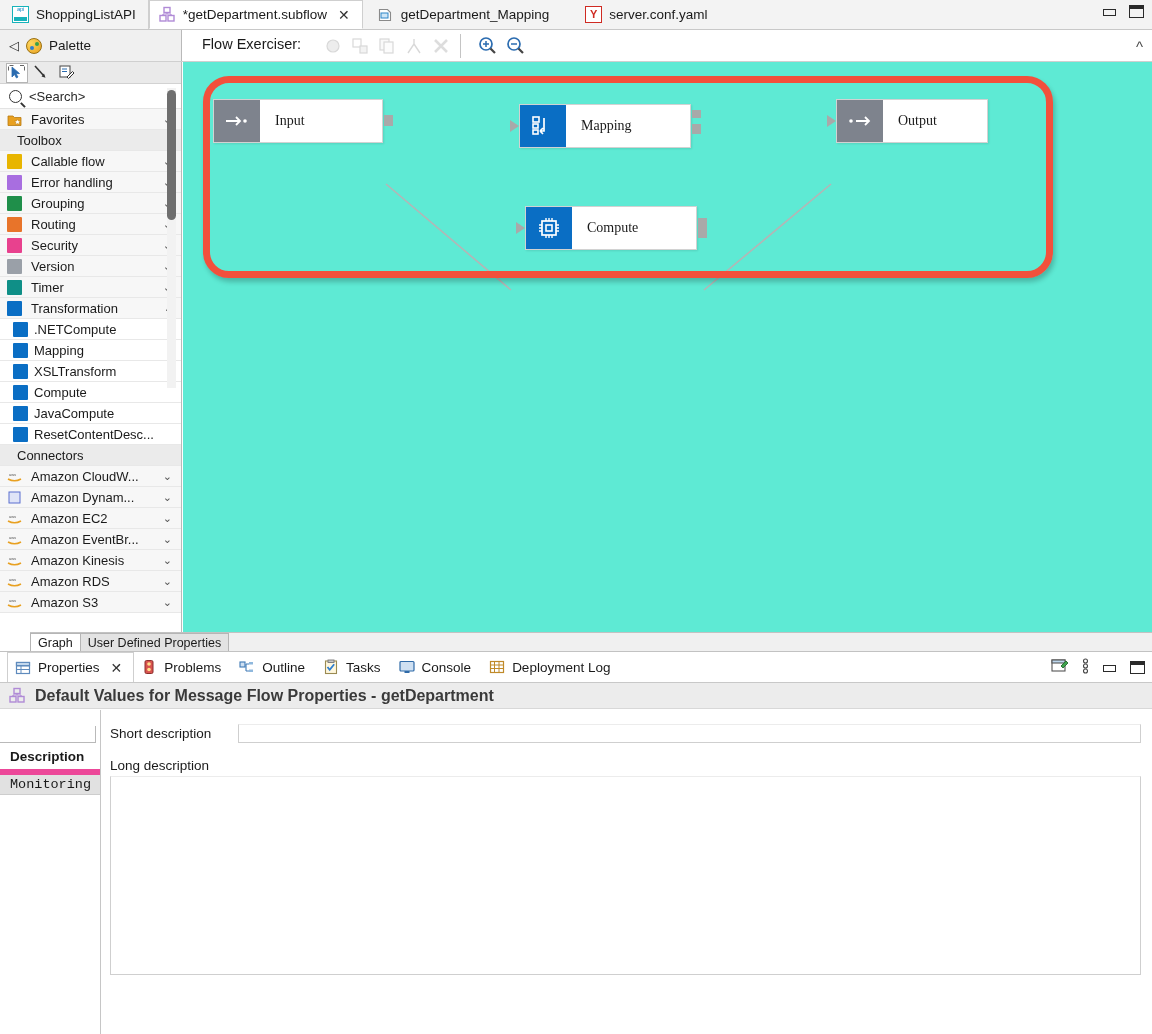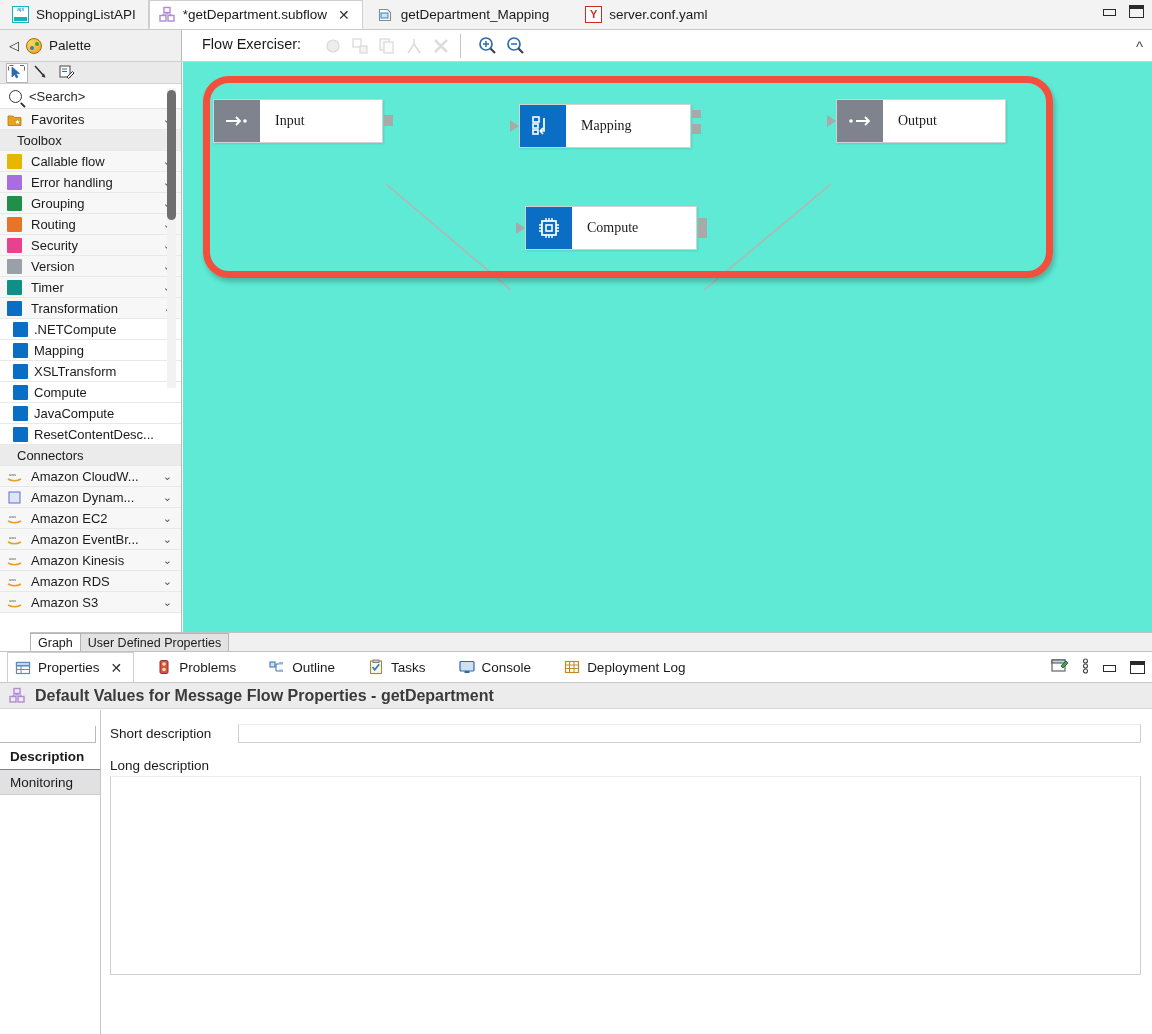--- a/index.html
+++ b/index.html
@@ -135,42 +135,42 @@
   
   .gtabs { position:absolute; left:0; top:632px; width:1152px; height:19px;
            background:#f0f0f0; border-top:1px solid #c2c2c2; display:flex; align-items:flex-end;margin-left:30px; }
   .gtab { height:18px; padding:0 7px; font-size:12.5px; display:flex; align-items:center;
           border:1px solid #b5b5b5; border-bottom:none; background:#e3e3e3; margin-right:-1px; cursor:pointer; }
   .gtab.active { background:#ffffff; }
 
   
   .propview { position:absolute; left:0; top:651px; width:1152px; height:383px; background:#ffffff;
               border-top:1px solid #c2c2c2; }
-  .viewtabs { height:31px; display:flex; align-items:center; gap:15px; padding-left:7px;
+  .viewtabs { height:31px; display:flex; align-items:center; gap:0px; padding-left:7px;
               border-bottom:1px solid #c8c8c8; background:#ffffff; }
   .vtab { display:flex; align-items:center; gap:7px; height:30px; padding:0 11px 0 7px;
           font-size:13.5px; cursor:pointer; white-space:nowrap; }
   .vtab.active { border-left:1px solid #cfcfcf; border-right:1px solid #cfcfcf;
                  border-top:1px solid #cfcfcf; background:#fff; }
   .vicon { width:16px;height:16px;flex:0 0 16px;position:relative;}
   .vtools { position:absolute; right:7px; top:6px; display:flex; gap:13px; align-items:center; }
 
   .ptitle { height:26px; background:#ececec; display:flex; align-items:center; gap:9px;
             padding-left:9px; font-size:16px; font-weight:bold; color:#3a3a3a;
             border-bottom:1px solid #d8d8d8;}
   .ptitle-icon { width:17px;height:17px; flex:0 0 17px; position:relative;}
 
   .pbody { position:absolute; left:0; top:58px; right:0; bottom:0; display:flex; background:#fff; }
   .ptabcol { width:101px; flex:0 0 101px; border-right:1px solid #c6c6c6; padding-top:16px; background:#fff;}
   .ptabtop { height:17px; border-bottom:1px solid #b9b9b9; border-right:1px solid #b9b9b9;
              width:96px; background:#fff;}
   .ptab { height:26px; display:flex; align-items:center; padding-left:10px; font-size:13.5px;
           cursor:pointer; background:#ffffff; }
   .ptab.active { font-weight:bold; }
-  .ptab.sel { background:#e1e1e1; border-top:1px solid #ec4899; border-bottom:1px solid #cdcdcd; }
+  .ptab.sel { background:#e1e1e1; border-top:6px solid #ec4899; border-bottom:1px solid #cdcdcd;font-family:Liberation Mono, monospace; }
   .pform { flex:1; padding:14px 11px 0 9px; }
   .frow { display:flex; align-items:center; margin-bottom:15px; }
   .flabel { width:128px; flex:0 0 128px; font-size:13.5px; }
   .finput { flex:1; height:19px; background:#fff; border:1px solid #cfcfcf;
             border-top:1px solid #ececec; }
   .farea { margin-left:0; height:199px; background:#fff; border:1px solid #cfcfcf;
            border-top:1px solid #ececec; margin-top:3px; }
 </style>
 </head>
 <body>
@@ -496,21 +496,21 @@
           <rect x="2" y="15" width="5" height="4" fill="none" stroke="#fff" stroke-width="1.6"></rect>
           <path d="M13 3 v13 h-4 M9 16 l3-3 M9 16 l3 3" stroke="#fff" stroke-width="1.7" fill="none"></path>
         </svg>
       </div>
       <div class="nlabel">Mapping</div>
     </div>
     <div class="term" style="left:509px; top:48px; height:8px;"></div>
     <div class="term" style="left:509px; top:62px; height:10px;"></div>
 
     <div class="term arrowL" style="left:644px; top:53px;"></div>
-    <div class="node" style="left:653px; top:37px; width:170px;">
+    <div class="node" style="left:653px; top:37px; width:152px;">
       <div class="nicon gray">
         <svg width="26" height="16" viewBox="0 0 26 16">
           <circle cx="4" cy="8" r="1.8" fill="#fff"></circle>
           <path d="M9 8 h13 M18 4 l4 4 -4 4" stroke="#fff" stroke-width="1.8" fill="none"></path>
         </svg>
       </div>
       <div class="nlabel">Output</div>
     </div>
 
     <div class="term arrowL" style="left:333px; top:160px;"></div>

